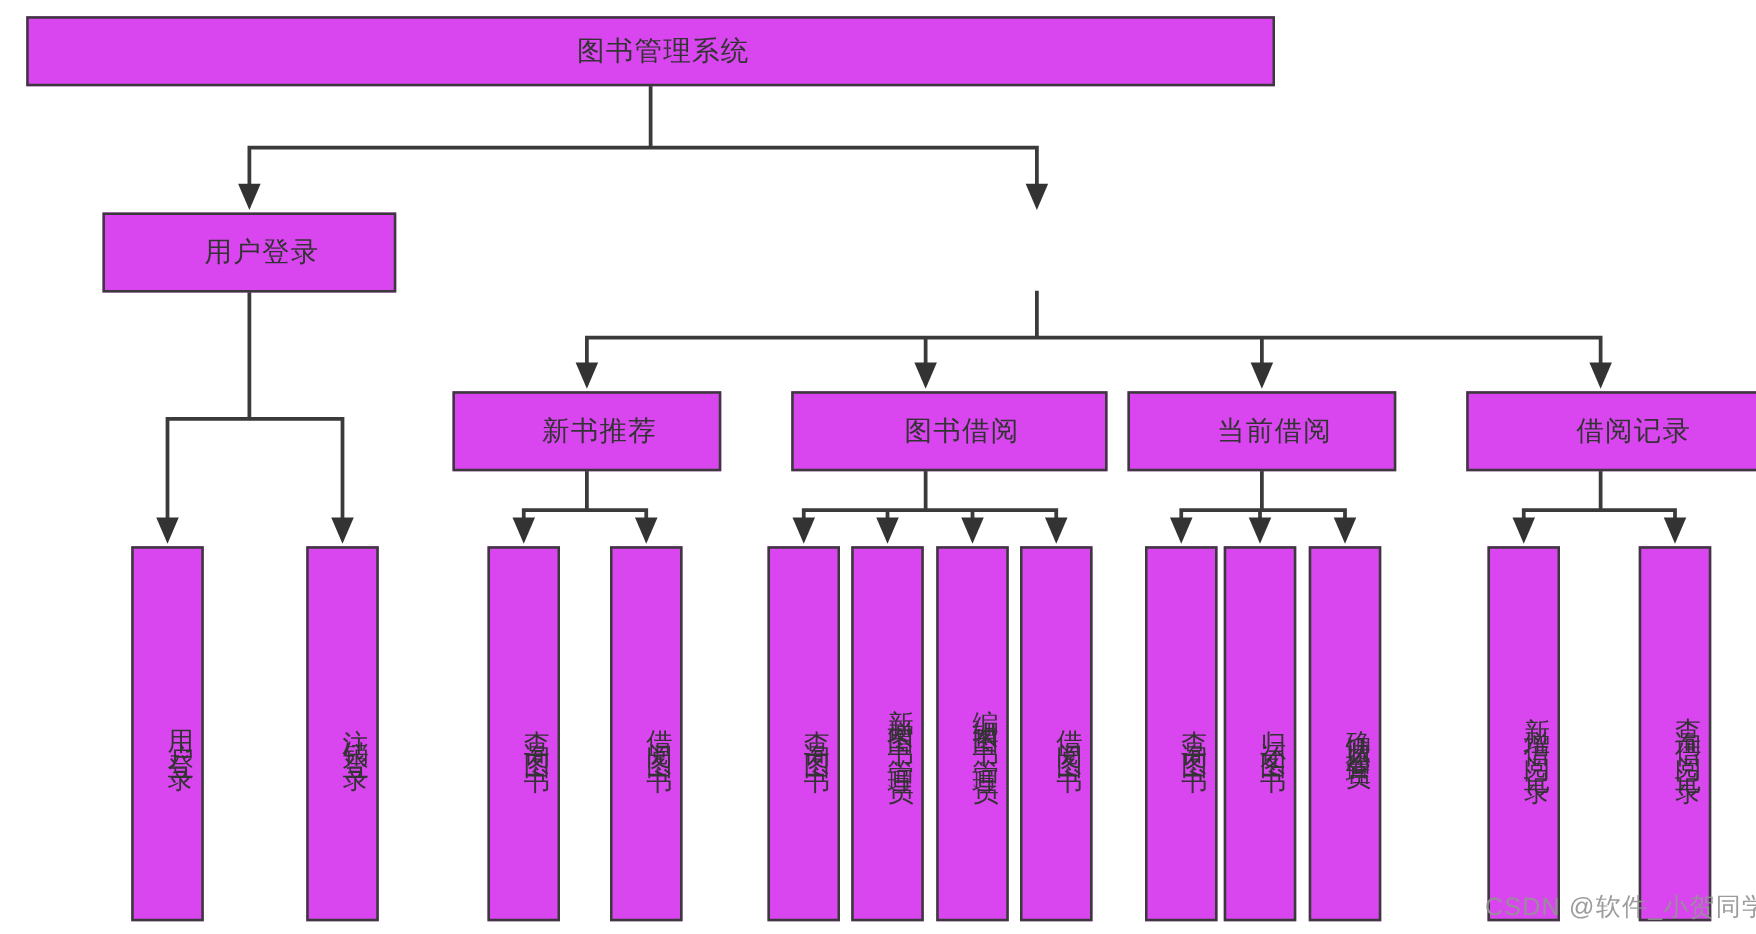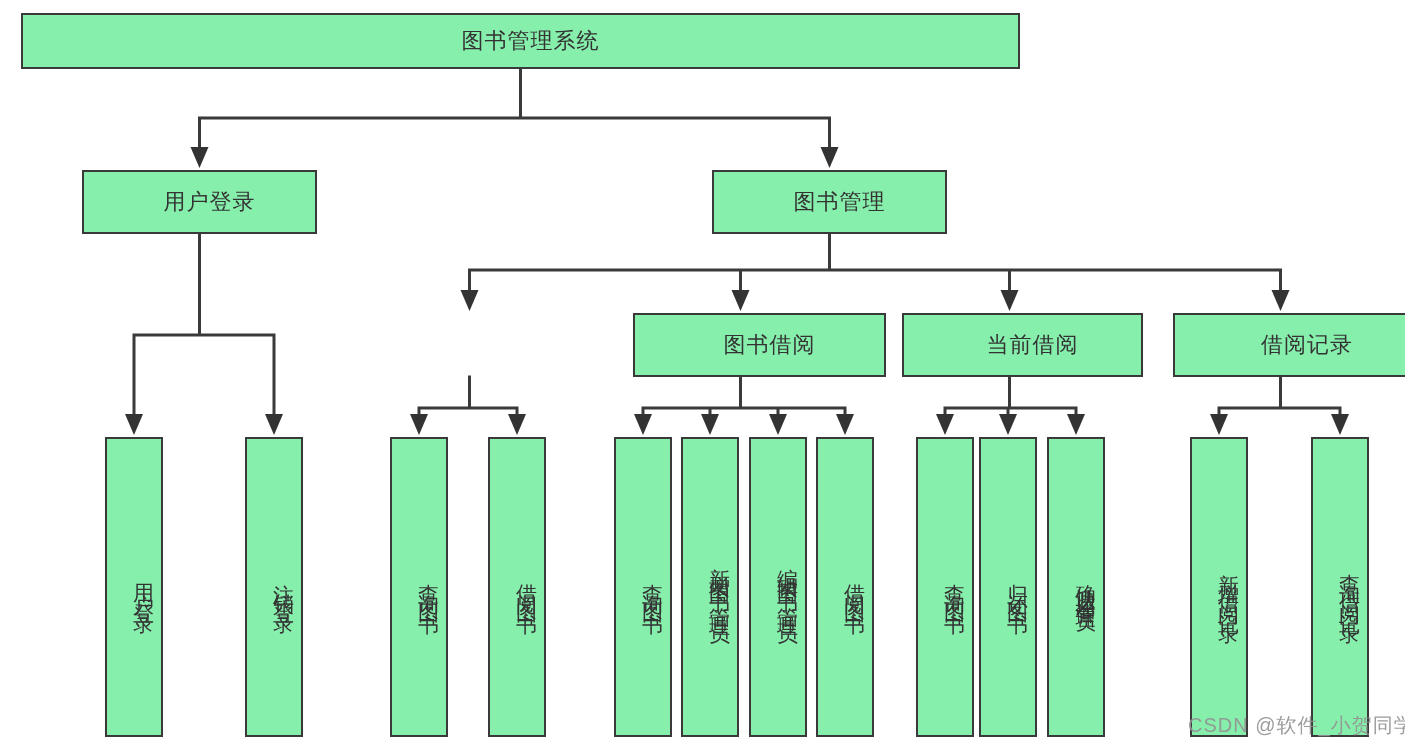--- a/index.html
+++ b/index.html
@@ -4,21 +4,21 @@
 <style>
   html,body{margin:0;padding:0;background:#ffffff;}
   .canvas{
     position:relative;width:1405px;height:747px;background:#ffffff;overflow:hidden;
     font-family:"Liberation Sans","DejaVu Sans",sans-serif;color:#333333;
   }
   .connectors{position:absolute;left:0;top:0;width:1405px;height:747px;pointer-events:none;}
   .connectors path{stroke:#3a3a3a;stroke-width:3;fill:none;stroke-linecap:square;}
   .connectors polygon{fill:#333333;}
   .box{
-    position:absolute;box-sizing:border-box;background:#86efac;
+    position:absolute;box-sizing:border-box;background:#d946ef;
     border:2.5px solid #3a3a3a;display:flex;align-items:center;justify-content:center;padding-left:20px;
   }
   .box.h{font-size:22px;letter-spacing:1px;white-space:nowrap;}
   .box.leaf{top:437px;width:58px;height:300px;}
   .vtext{
     writing-mode:vertical-lr;text-orientation:mixed;
     font-size:21px;line-height:1;letter-spacing:10px;white-space:nowrap;
   }
   .vtext.snug{letter-spacing:8px;}
   .vtext.tight{letter-spacing:4px;font-size:20px;}
@@ -64,24 +64,24 @@
     <polygon points="1067,414 1085,414 1076,435"></polygon>
 
     <path d="M1280.5 377 L1280.5 408 M1219 408 L1340 408 M1219 408 L1219 416 M1340 408 L1340 416"></path>
     <polygon points="1210,414 1228,414 1219,435"></polygon>
     <polygon points="1331,414 1349,414 1340,435"></polygon>
   </svg>
 
   <div class="box h" style="left:21px;top:13px;width:999px;height:56px">图书管理系统</div>
 
   <div class="box h" style="left:82px;top:170px;width:235px;height:64px">用户登录</div>
-  <div class="box h" style="left:712px;top:170px;width:235px;height:64px">图书管理</div>
 
+  <div class="box h" style="left:362px;top:313px;width:215px;height:64px">新书推荐</div>
   <div class="box h" style="left:633px;top:313px;width:253px;height:64px">图书借阅</div>
-  <div class="box h" style="left:902px;top:313px;width:241px;height:64px">当前借阅</div>
+  <div class="box h" style="left:902px;top:313px;width:215px;height:64px">当前借阅</div>
   <div class="box h" style="left:1173px;top:313px;width:248px;height:64px">借阅记录</div>
 
   <div class="box leaf" style="left:105px">
     <span class="vtext">用户登录</span>
   </div>
   <div class="box leaf" style="left:245px">
     <span class="vtext">注销登录</span>
   </div>
 
   <div class="box leaf" style="left:390px">

